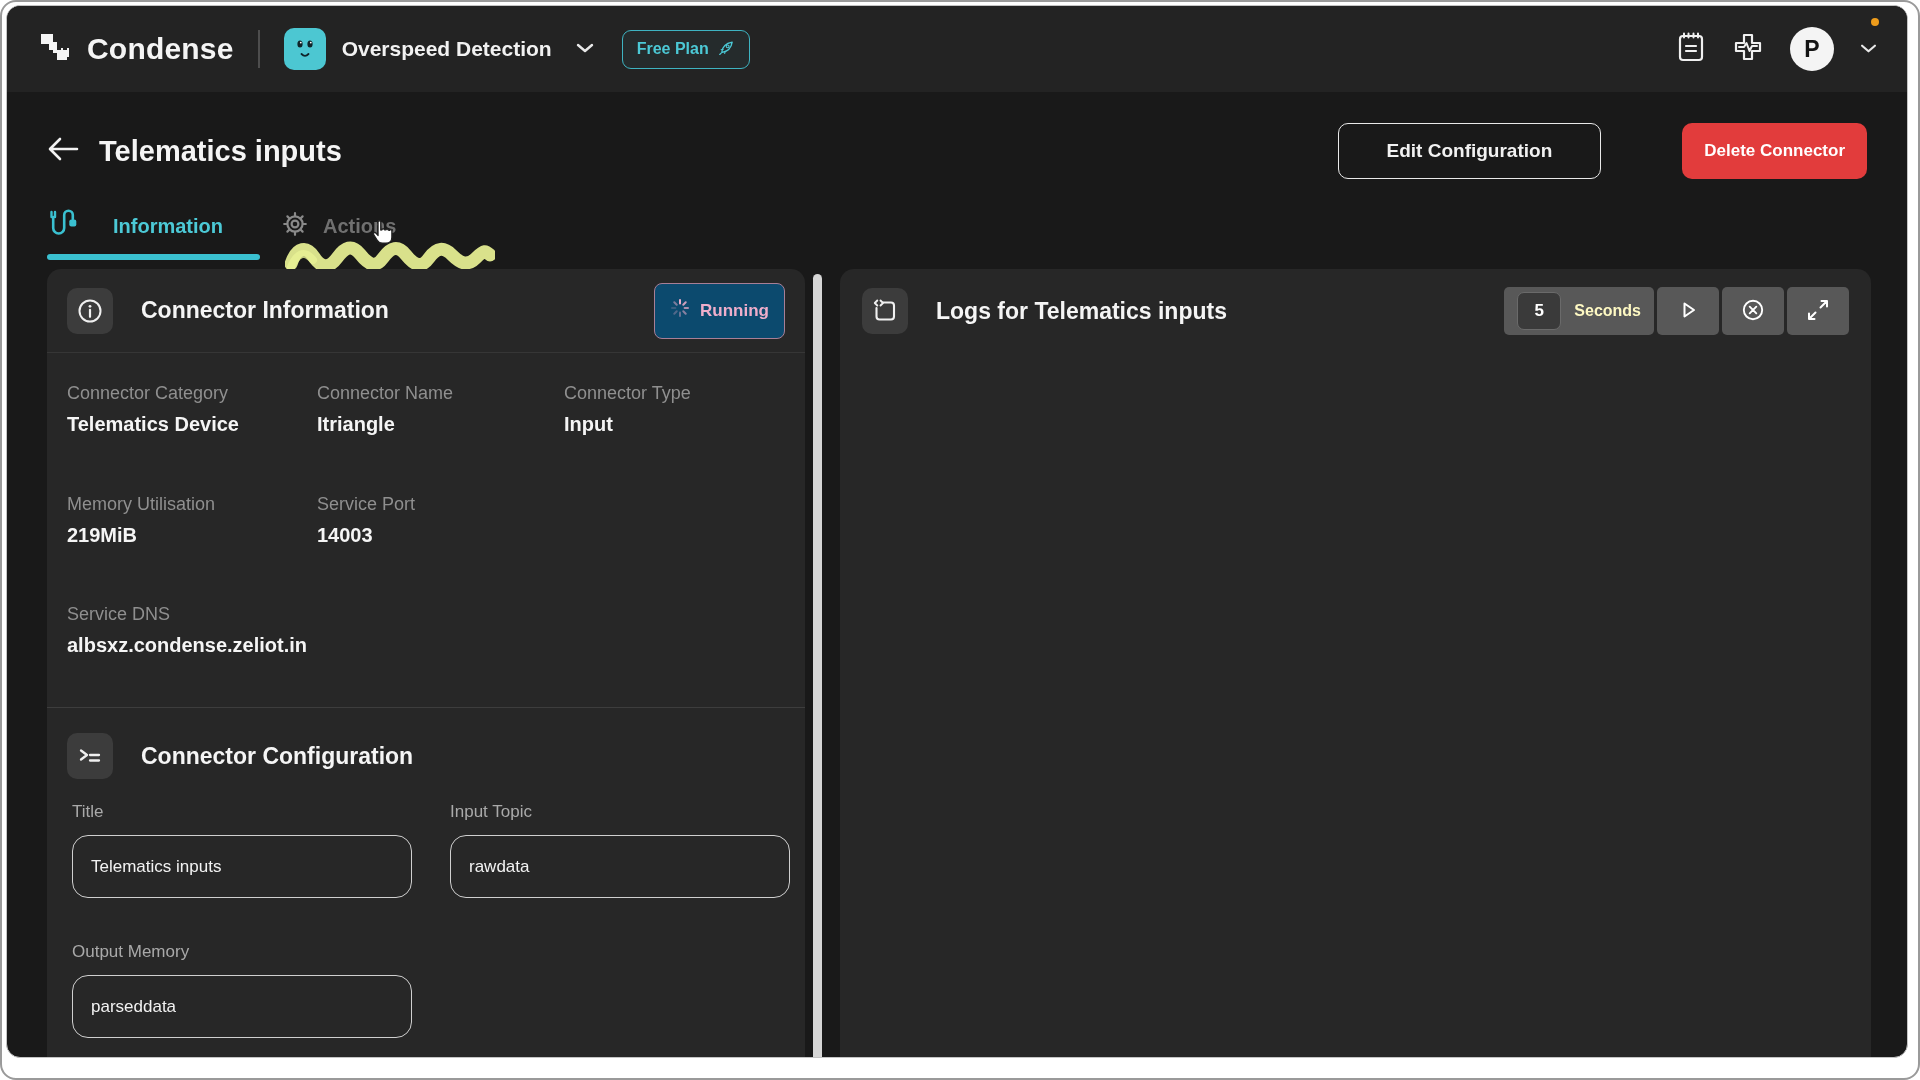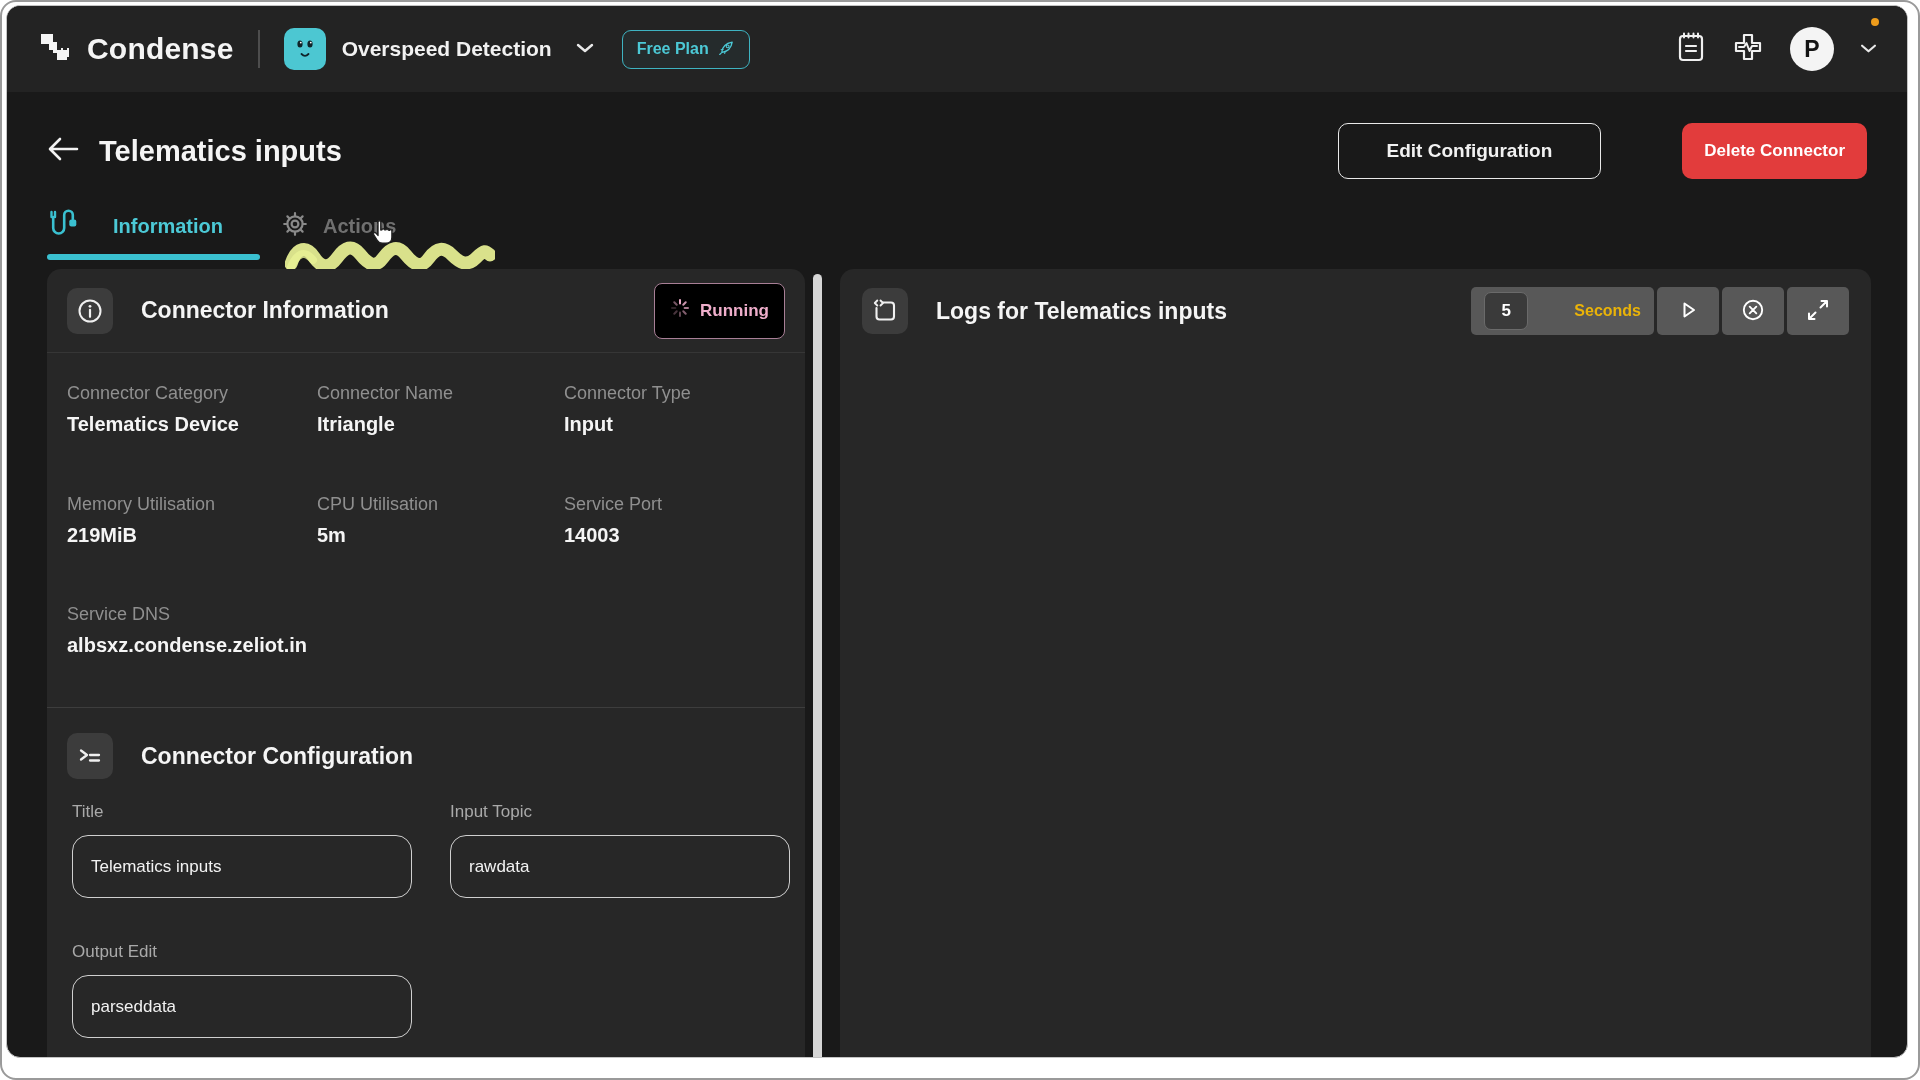--- a/index.html
+++ b/index.html
@@ -43,42 +43,42 @@
   .card { background:#272727; border-radius:14px; }
   .left-card { position:absolute; left:40px; top:0; width:758px; height:110%; }
   .scrollbar { position:absolute; left:806px; top:5px; bottom:0; width:9px; border-radius:5px; background:#d6d6d6; }
   .right-card { position:absolute; left:833px; right:36px; top:0; height:110%; }
 
   .card-header { height:84px; display:flex; align-items:center; padding:0 20px; }
   .left-card .card-header { border-bottom:1px solid rgba(255,255,255,0.07); }
   .icon-box { width:46px; height:46px; border-radius:10px; background:#3c3c3c; display:flex; align-items:center; justify-content:center; flex:0 0 auto; }
   .card-title { color:#f5f5f5; font-size:23px; font-weight:700; margin-left:28px; }
 
-  .status-badge { margin-left:auto; height:56px; display:flex; align-items:center; gap:10px; padding:0 15px; border:1px solid #a87f96; border-radius:8px; background:#000000; color:#efaecb; font-size:17px; font-weight:600; }
+  .status-badge { margin-left:auto; height:56px; display:flex; align-items:center; gap:10px; padding:0 15px; border:1px solid #a87f96; border-radius:8px; background:#0c4a6e; color:#efaecb; font-size:17px; font-weight:600; }
 
   .fields-grid { padding:30px 20px 0 20px; display:grid; grid-template-columns:250px 247px 1fr; row-gap:58px; }
   .field-label { color:#8f8f8f; font-size:18px; }
   .field-value { color:#f5f5f5; font-size:20px; font-weight:700; margin-top:9px; }
   .dns-block { padding:57px 20px 0 20px; }
 
   .section-divider { margin-top:50px; border-top:1px solid rgba(255,255,255,0.10); }
   .config-header { height:84px; display:flex; align-items:center; padding:0 20px; margin-top:6px; }
   .form-area { padding:4px 20px 0 25px; }
   .form-row { display:flex; gap:38px; }
   .form-group { width:340px; }
   .input-label { color:#a9a9a9; font-size:17px; }
   .text-input { margin-top:13px; width:340px; height:63px; border:1.5px solid #cfcfcf; border-radius:16px; background:transparent; color:#f2f2f2; font-size:17px; font-family:inherit; padding:0 18px; }
   .form-group.second { margin-top:44px; }
 
   
   .logs-header { height:84px; display:flex; align-items:center; padding:0 22px; }
   .log-controls { margin-left:auto; display:flex; gap:3px; }
   .interval-group { height:48px; background:#585858; border-radius:5px; display:flex; align-items:center; padding:0 13px; gap:13px; }
   .interval-value { width:44px; height:38px; background:#3a3a3a; border:1px solid #6a6a6a; border-radius:7px; color:#ffffff; font-size:17px; font-weight:600; display:flex; align-items:center; justify-content:center; }
-  .interval-unit { color:#eab308; font-size:16px; font-weight:600;margin-left:33px; }
+  .interval-unit { color:#fef9c3; font-size:16px; font-weight:600; }
   .ctrl-btn { width:62px; height:48px; background:#585858; border:none; border-radius:5px; display:flex; align-items:center; justify-content:center; cursor:pointer; }
 </style>
 </head>
 <body>
 
 <div class="frame"></div>
 <div class="window">
 
   <div class="topbar">
     <div class="brand">
@@ -234,24 +234,20 @@
         </div>
         <div>
           <div class="field-label">Connector Type</div>
           <div class="field-value">Input</div>
         </div>
         <div>
           <div class="field-label">Memory Utilisation</div>
           <div class="field-value">219MiB</div>
         </div>
         <div>
-          <div class="field-label">CPU Utilisation</div>
-          <div class="field-value">5m</div>
-        </div>
-        <div>
           <div class="field-label">Service Port</div>
           <div class="field-value">14003</div>
         </div>
       </div>
 
       <div class="dns-block">
         <div class="field-label">Service DNS</div>
         <div class="field-value">albsxz.condense.zeliot.in</div>
       </div>
 
@@ -272,21 +268,21 @@
           <div class="form-group">
             <div class="input-label">Title</div>
             <input class="text-input" type="text" value="Telematics inputs" style="">
           </div>
           <div class="form-group">
             <div class="input-label">Input Topic</div>
             <input class="text-input" type="text" value="rawdata" style="">
           </div>
         </div>
         <div class="form-group second">
-          <div class="input-label">Output Edit</div>
+          <div class="input-label">Output Memory</div>
           <input class="text-input" type="text" value="parseddata" style="">
         </div>
       </div>
     </div>
 
     <div class="scrollbar"></div>
 
     <div class="card right-card">
       <div class="logs-header">
         <span class="icon-box">

